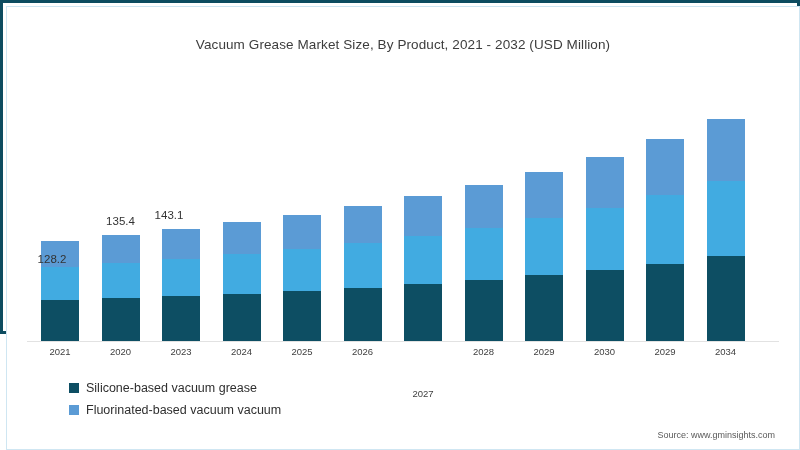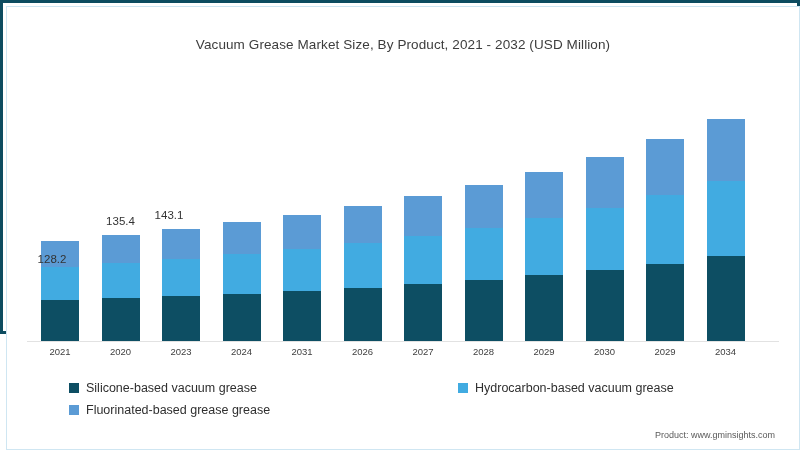--- a/index.html
+++ b/index.html
@@ -108,33 +108,33 @@
         <div class="seg top" style="height: 26.7633%; background: rgb(91, 155, 213);"></div>
         <div class="seg mid" style="height: 33.2894%; background: rgb(65, 171, 225);"></div>
         <div class="seg bot" style="height: 39.9473%; background: rgb(13, 78, 99);"></div>
       </div>
       <div class="xlabel" style="left: 208.5px;">2024</div>
       <div class="bar" style="left: 280px; bottom: 112px; height: 126.254px;">
         <div class="seg top" style="height: 26.8897%; background: rgb(91, 155, 213);"></div>
         <div class="seg mid" style="height: 33.3953%; background: rgb(65, 171, 225);"></div>
         <div class="seg bot" style="height: 39.715%; background: rgb(13, 78, 99);"></div>
       </div>
-      <div class="xlabel" style="left: 269px;">2031</div>
+      <div class="xlabel" style="left: 269px;">2025</div>
       <div class="bar" style="left: 340.5px; bottom: 112px; height: 134.858px;">
         <div class="seg top" style="height: 27.0302%; background: rgb(91, 155, 213);"></div>
         <div class="seg mid" style="height: 33.4687%; background: rgb(65, 171, 225);"></div>
         <div class="seg bot" style="height: 39.5012%; background: rgb(13, 78, 99);"></div>
       </div>
       <div class="xlabel" style="left: 329.5px;">2026</div>
       <div class="bar" style="left: 401px; bottom: 112px; height: 144.793px;">
         <div class="seg top" style="height: 27.1745%; background: rgb(91, 155, 213);"></div>
         <div class="seg mid" style="height: 33.5494%; background: rgb(65, 171, 225);"></div>
         <div class="seg bot" style="height: 39.2761%; background: rgb(13, 78, 99);"></div>
       </div>
-      <div class="xlabel" style="left: 390px;">2027</div>
+      <div class="xlabel" style="left: 390px; margin-top: 42px;">2027</div>
       <div class="bar" style="left: 461.5px; bottom: 112px; height: 156.057px;">
         <div class="seg top" style="height: 27.3183%; background: rgb(91, 155, 213);"></div>
         <div class="seg mid" style="height: 33.6341%; background: rgb(65, 171, 225);"></div>
         <div class="seg bot" style="height: 39.0476%; background: rgb(13, 78, 99);"></div>
       </div>
       <div class="xlabel" style="left: 450.5px;">2028</div>
       <div class="bar" style="left: 522px; bottom: 112px; height: 169.121px;">
         <div class="seg top" style="height: 27.4746%; background: rgb(91, 155, 213);"></div>
         <div class="seg mid" style="height: 33.7188%; background: rgb(65, 171, 225);"></div>
         <div class="seg bot" style="height: 38.8067%; background: rgb(13, 78, 99);"></div>
@@ -158,24 +158,20 @@
         <div class="seg bot" style="height: 38.0902%; background: rgb(13, 78, 99);"></div>
       </div>
       <div class="xlabel" style="left: 692.5px;">2034</div>
     </div>
 
   <div id="legend">
     <div class="lg" id="lg1">
       <span class="sw s1"></span>
       <span>Silicone-based vacuum grease</span>
     </div>
-    <div class="lg" id="lg2">
-      <span class="sw s2"></span>
-      <span>Hydrocarbon-based vacuum grease</span>
-    </div>
     <div class="lg" id="lg3">
       <span class="sw s3"></span>
-      <span>Fluorinated-based grease grease</span>
+      <span>Fluorinated-based vacuum vacuum</span>
     </div>
   </div>
 
-  <div id="source">Product: www.gminsights.com</div>
+  <div id="source">Source: www.gminsights.com</div>
 </div>
 
 </body></html>

